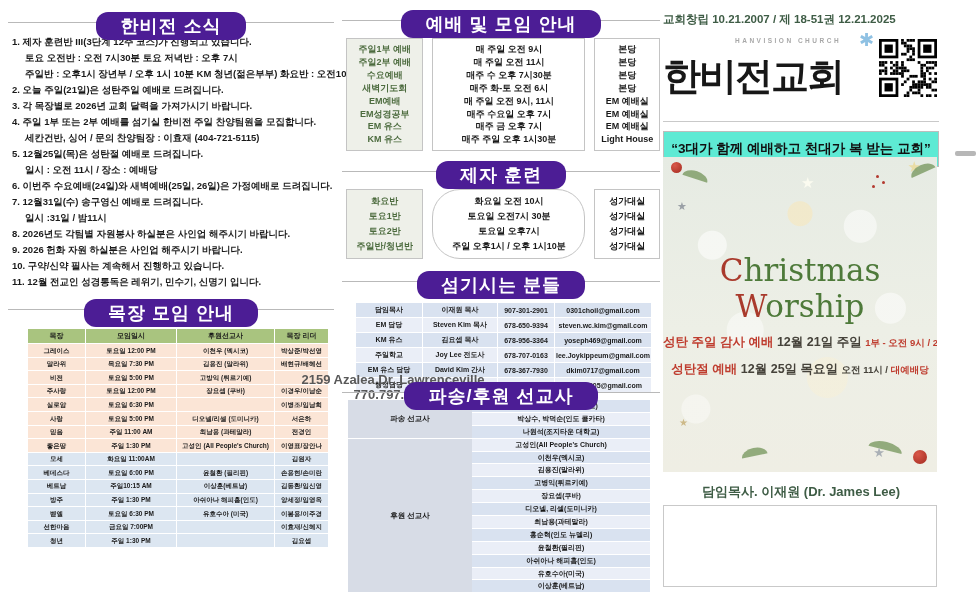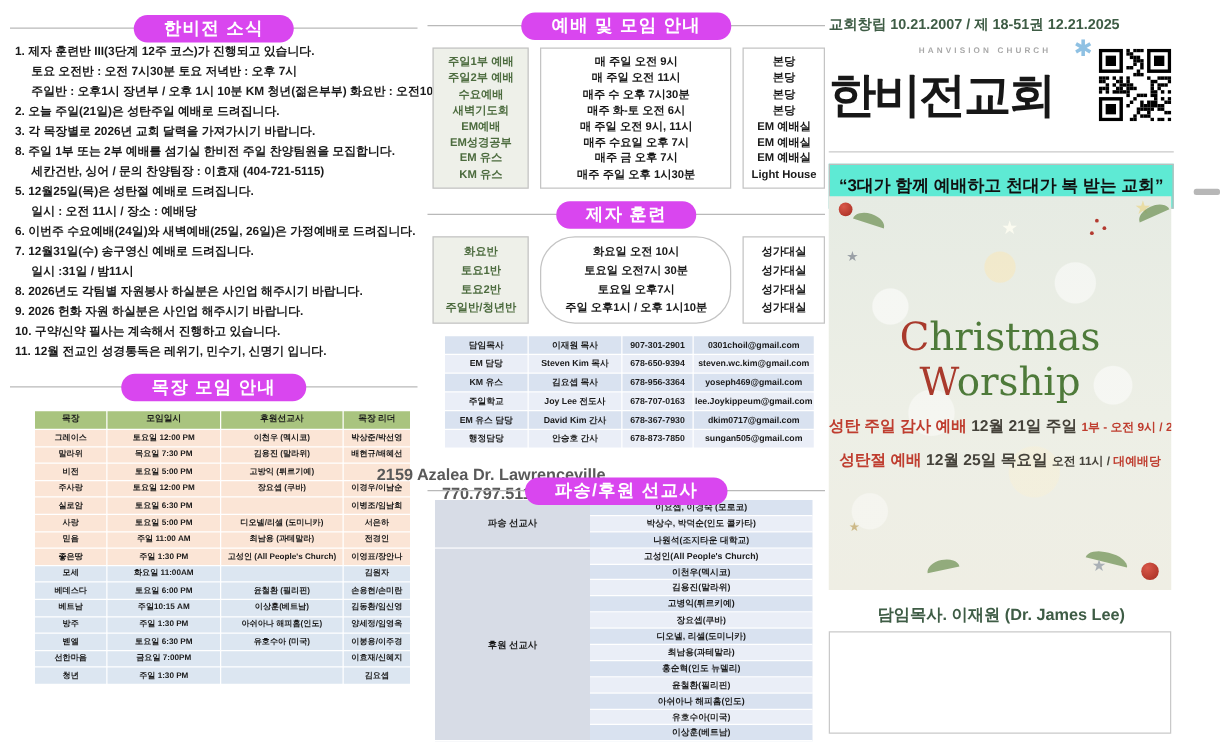--- a/index.html
+++ b/index.html
@@ -6,22 +6,22 @@
   body{width:980px;height:595px;background:#ffffff;position:relative;overflow:hidden;
        font-family:"Liberation Sans","DejaVu Sans",sans-serif;color:#1a1a1a;}
   .col{position:absolute;top:0;height:595px;}
   .col-left{left:8px;width:326px;}
   .col-mid{left:342px;width:318px;}
   .col-right{left:663px;width:276px;}
 
   
   .badge-row{position:relative;text-align:center;height:22px;}
   .badge-row::before{content:'';position:absolute;left:0;right:0;top:10px;border-top:1px solid #b9b9b9;}
-  .badge{position:relative;z-index:2;display:inline-block;background:#d946ef;color:#fff;
-         font-weight:bold;font-size:14px;padding:2px 24px;border-radius:12px;letter-spacing:1px;}
+  .badge{position:relative;z-index:2;display:inline-block;background:#4c1d95;color:#fff;
+         font-weight:bold;font-size:18px;padding:2px 24px;border-radius:12px;letter-spacing:1px;}
 
   
   .news{margin-top:0;padding-left:4px;font-size:9.5px;font-weight:bold;line-height:16px;}
   .news-line{white-space:nowrap;}
   .news-line.sub{padding-left:13px;}
   .footer-row{display:flex;justify-content:space-between;font-size:10px;font-weight:bold;
               margin:12px 6px 0 6px;}
 
   
   .mtable{display:grid;grid-template-columns:57px 90px 97px 53px;gap:1px;background:#fff;
@@ -109,21 +109,21 @@
 <div class="col col-left">
   <div class="badge-row" style="margin-top:12px;">
     <span class="badge">한비전 소식</span>
   </div>
   <div class="news">
       <div class="news-line">1. 제자 훈련반 III(3단계 12주 코스)가 진행되고 있습니다.</div>
       <div class="news-line sub">토요 오전반 : 오전 7시30분  토요 저녁반 : 오후 7시</div>
       <div class="news-line sub">주일반 :  오후1시 장년부 / 오후 1시 10분 KM 청년(젊은부부)  화요반 :  오전10시</div>
       <div class="news-line">2. 오늘 주일(21일)은 성탄주일 예배로 드려집니다.</div>
       <div class="news-line">3. 각 목장별로 2026년 교회 달력을 가져가시기 바랍니다.</div>
-      <div class="news-line">8. 주일 1부 또는 2부 예배를 섬기실 한비전 주일 찬양팀원을 모집합니다.</div>
+      <div class="news-line">4. 주일 1부 또는 2부 예배를 섬기실 한비전 주일 찬양팀원을 모집합니다.</div>
       <div class="news-line sub">세칸건반, 싱어 / 문의 찬양팀장 : 이효재 (404-721-5115)</div>
       <div class="news-line">5. 12월25일(목)은 성탄절 예배로 드려집니다.</div>
       <div class="news-line sub">일시 : 오전 11시  /  장소 : 예배당</div>
       <div class="news-line">6. 이번주 수요예배(24일)와  새벽예배(25일, 26일)은 가정예배로 드려집니다.</div>
       <div class="news-line">7. 12월31일(수) 송구영신 예배로 드려집니다.</div>
       <div class="news-line sub">일시 :31일 /  밤11시</div>
       <div class="news-line">8. 2026년도 각팀별 자원봉사 하실분은 사인업 해주시기 바랍니다.</div>
       <div class="news-line">9.  2026 헌화 자원 하실분은 사인업 해주시기 바랍니다.</div>
       <div class="news-line">10.  구약/신약 필사는 계속해서 진행하고 있습니다.</div>
       <div class="news-line">11. 12월 전교인 성경통독은 레위기, 민수기, 신명기 입니다.</div>
@@ -253,20 +253,23 @@
         <div class="ln">주일 오후1시 / 오후 1시10분</div>
       </div>
       <div class="wbox" style="width: 64px;">
         <div class="ln">성가대실</div>
         <div class="ln">성가대실</div>
         <div class="ln">성가대실</div>
         <div class="ln">성가대실</div>
       </div>
     </div>
 
+  <div class="badge-row" style="margin-top:12px;">
+    <span class="badge">섬기시는 분들</span>
+  </div>
   <div class="stable">
       <div class="scell srow-a">담임목사</div>
       <div class="scell srow-a">이재원 목사</div>
       <div class="scell srow-a">907-301-2901</div>
       <div class="scell srow-a">0301choil@gmail.com</div>
       <div class="scell srow-b">EM 담당</div>
       <div class="scell srow-b">Steven Kim 목사</div>
       <div class="scell srow-b">678-650-9394</div>
       <div class="scell srow-b">steven.wc.kim@gmail.com</div>
       <div class="scell srow-a">KM 유스</div>

